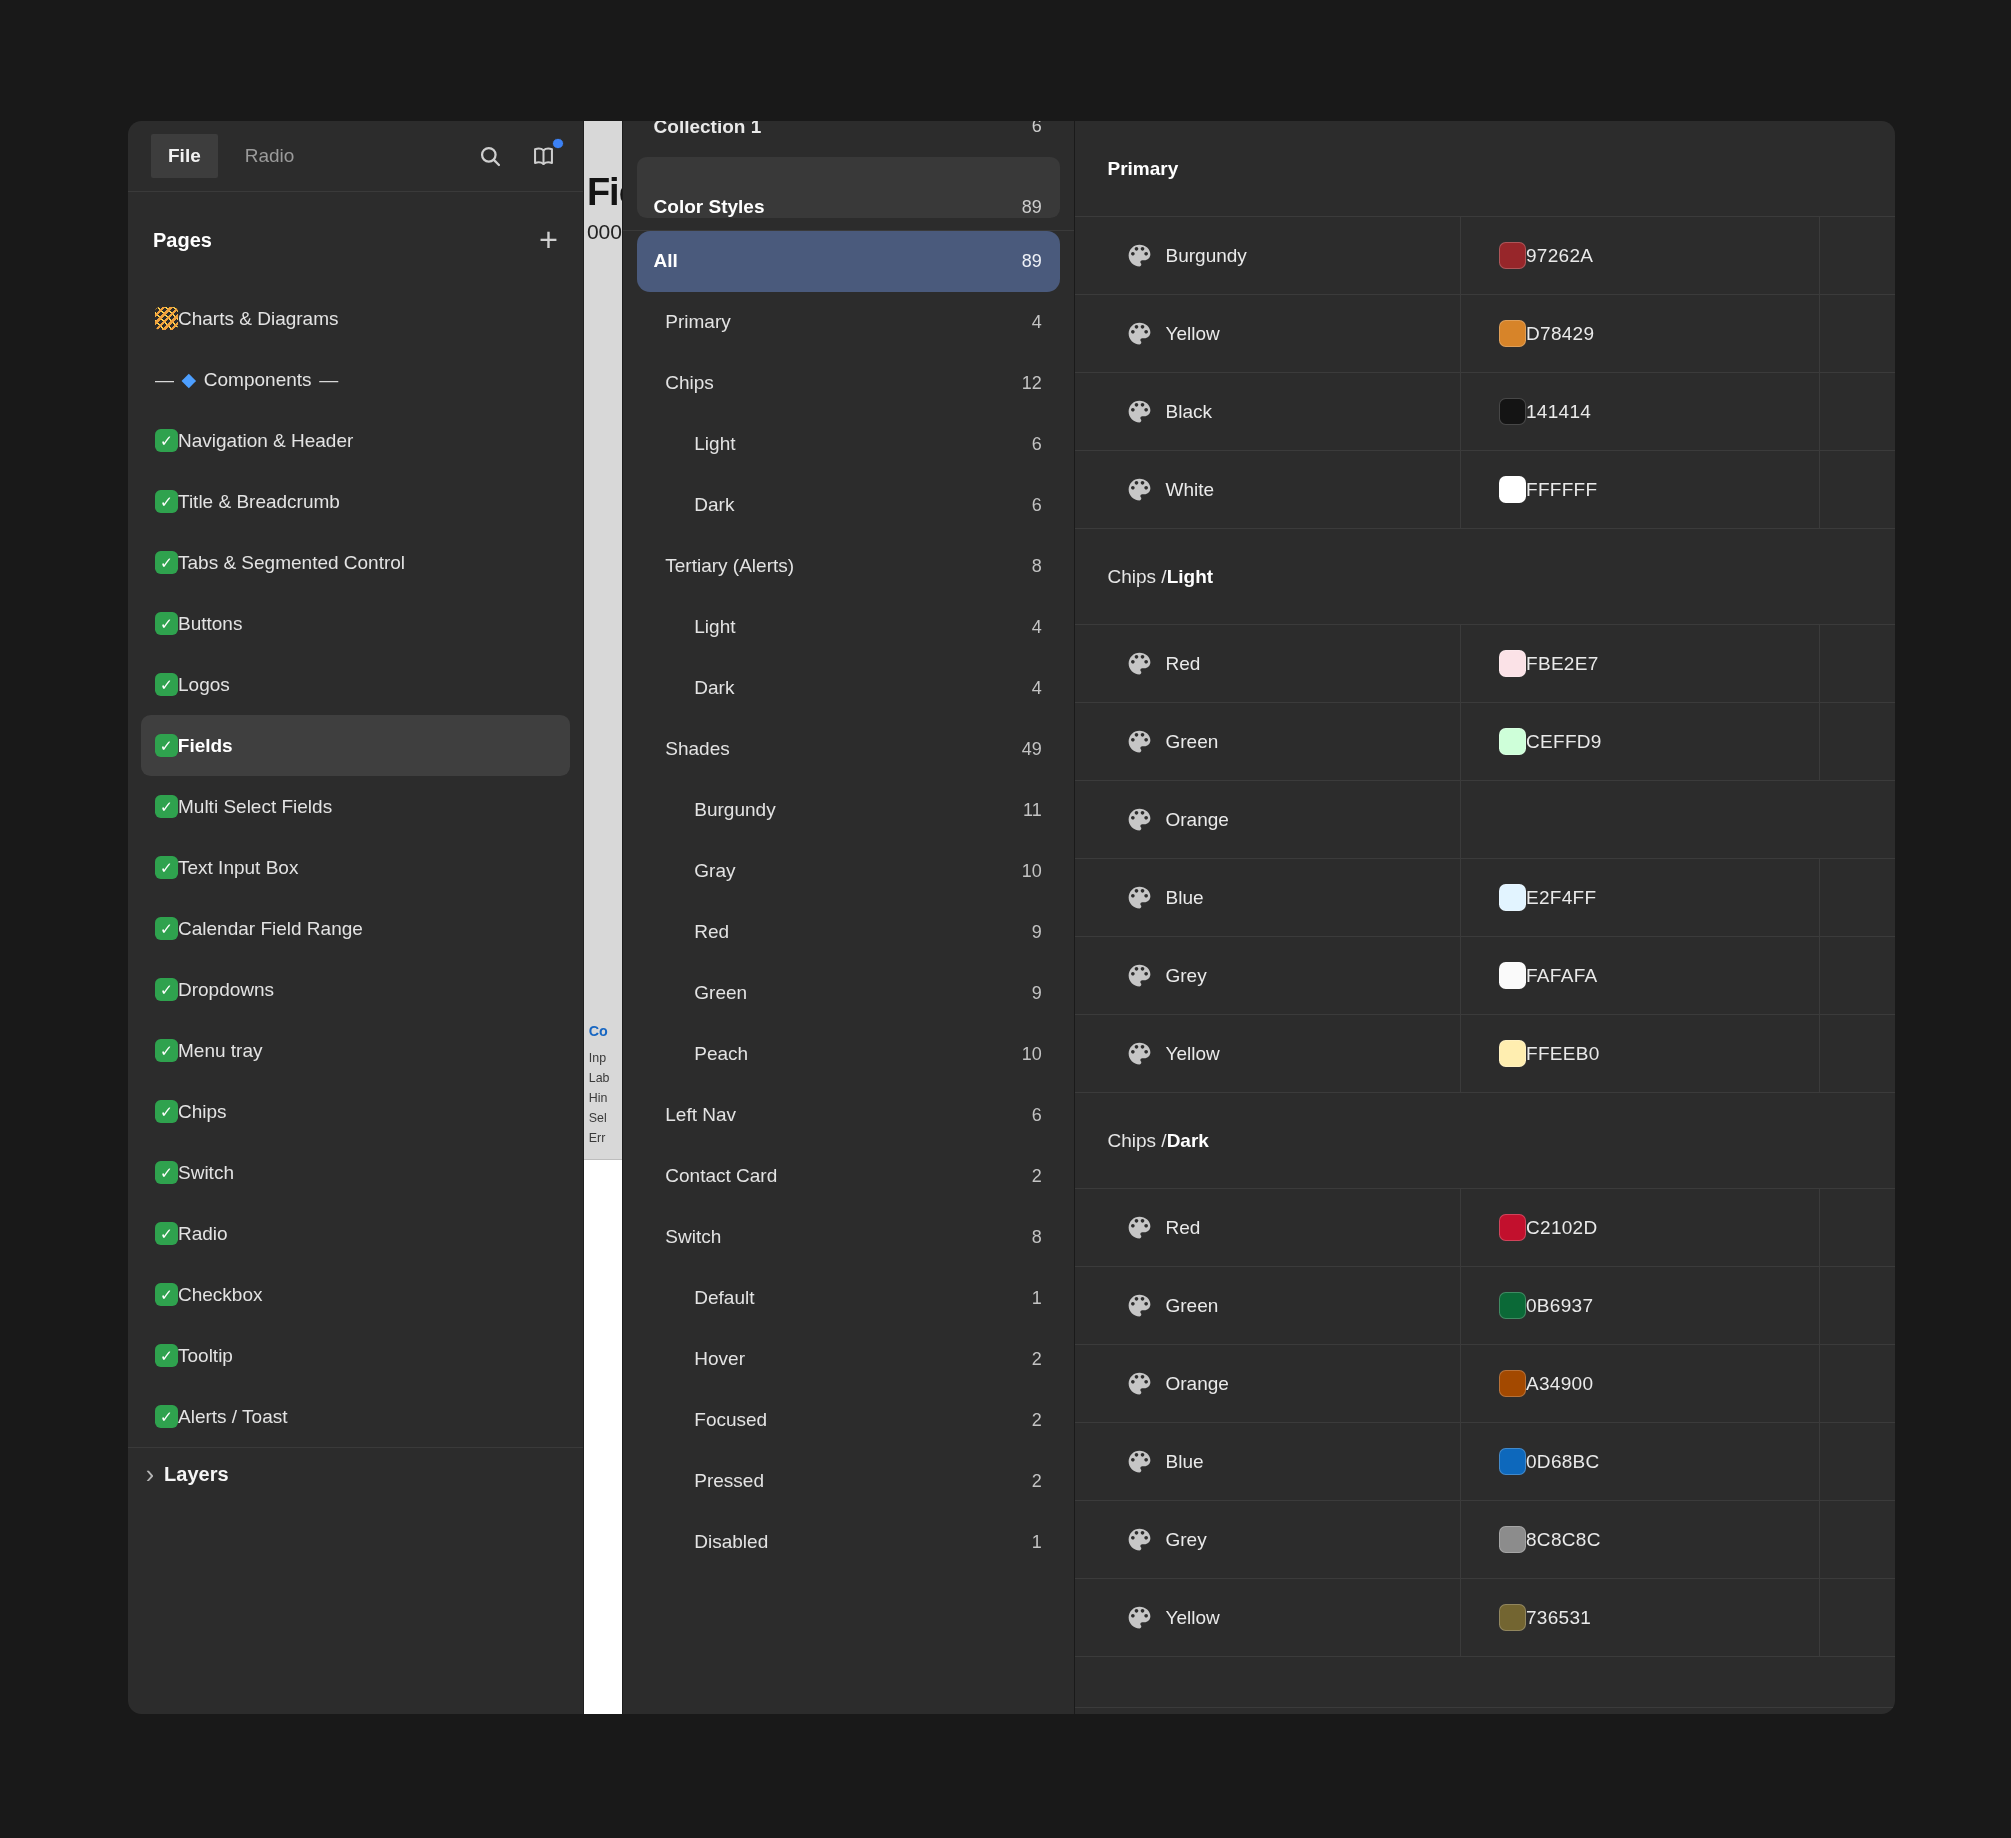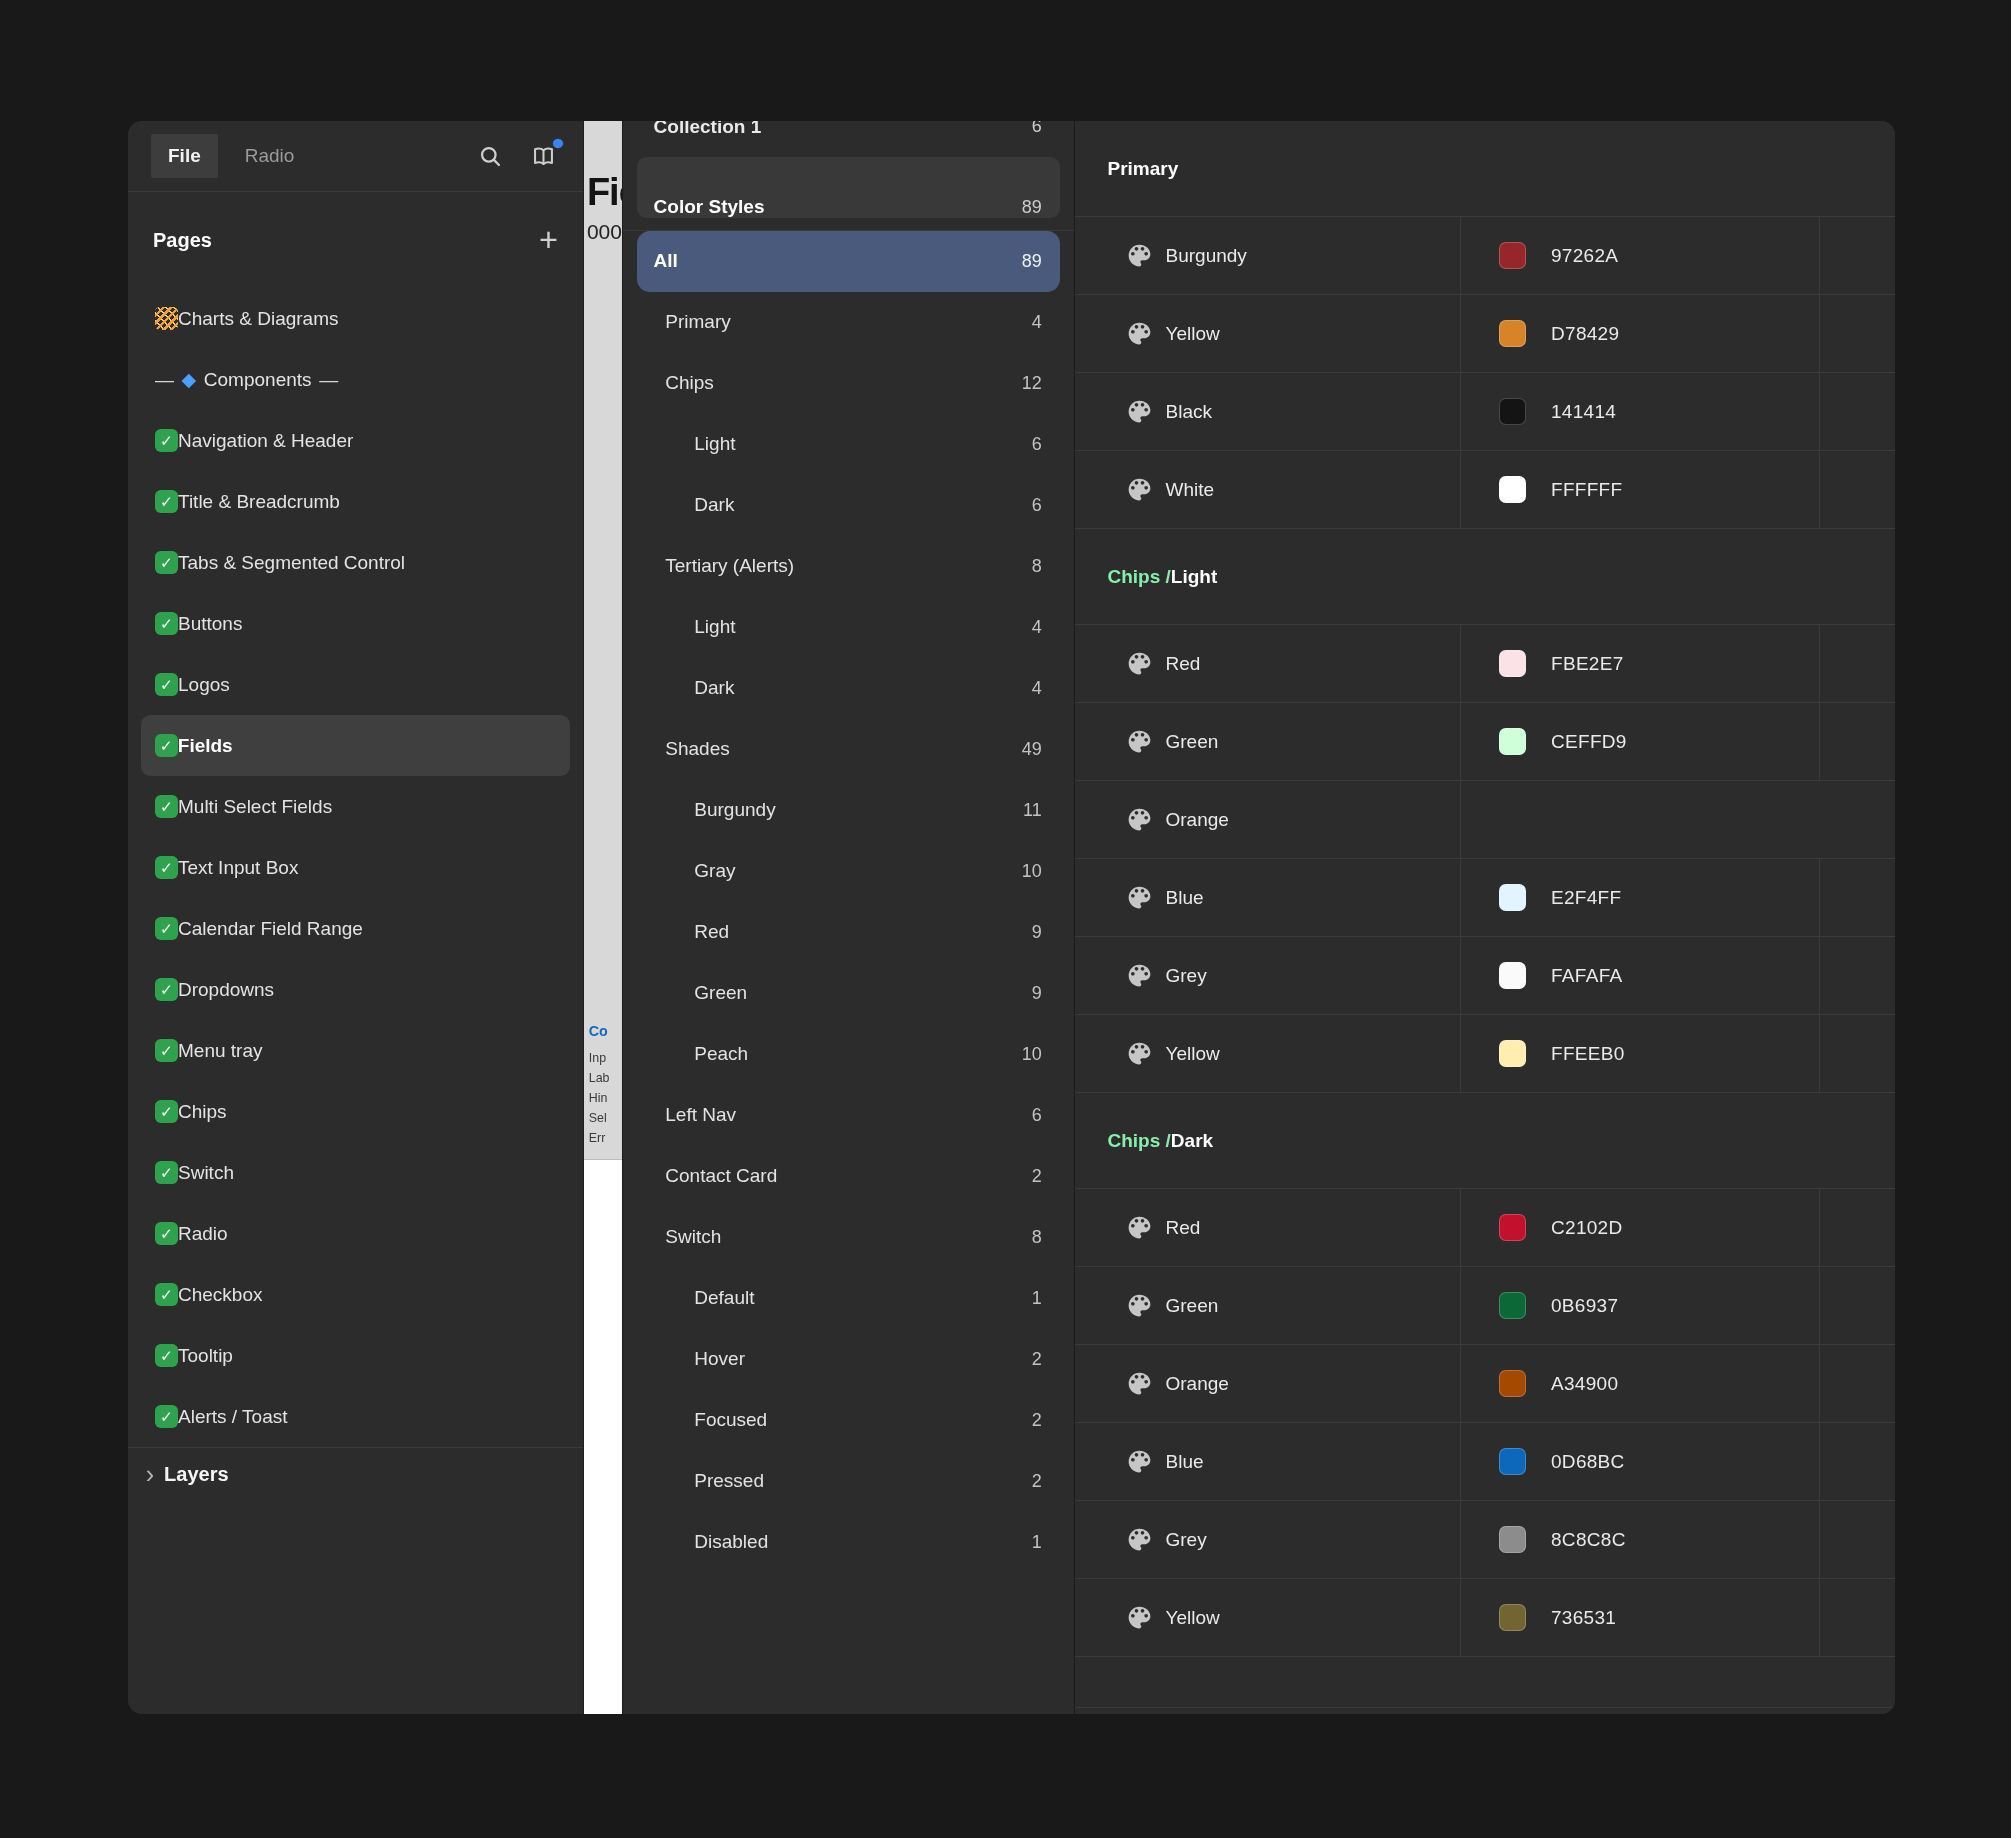--- a/index.html
+++ b/index.html
@@ -63,27 +63,27 @@
   .group-row.lvl1 { padding-left:28px; }
   .group-row.lvl2 { padding-left:57px; }
   .group-row.selected { background:#4a5a7c; color:#ffffff; }
   .group-row.selected .group-label { font-weight:700; }
   .group-count { margin-left:auto; color:#c3c3c3; font-size:18px; }
   .group-row.selected .group-count { color:#eef1f7; }
 
   
   #details-panel { left:1074px; width:821px; border-left:1.9px solid #1a1a1a; border-radius:0 13.4px 13.4px 0; }
   .dp-header { height:96px; display:flex; align-items:center; padding-left:32.5px; font-size:19px; border-bottom:1px solid #3b3b3b; }
-  .dp-header .prefix { color:#86efac;font-weight:bold; }
+  .dp-header .prefix { color:#e5e5e5; }
   .dp-header .title { color:#ffffff; font-weight:700; }
   .dp-row { display:grid; grid-template-columns:385px 359px 1fr; height:78px; border-bottom:1px solid #3b3b3b; cursor:pointer; }
   .dp-cell-name { display:flex; align-items:center; gap:11.5px; padding-left:50px; }
   .palette-icon { flex:none; color:#c6c6c6; }
   .dp-name { font-size:19px; color:#eaeaea; }
-  .dp-cell-swatch { display:flex; align-items:center; gap:25px; padding-left:38px; border-left:1px solid #3b3b3b; }
+  .dp-cell-swatch { display:flex; align-items:center; gap:0; padding-left:38px; border-left:1px solid #3b3b3b; }
   .swatch { flex:none; width:27px; height:27px; border-radius:6.7px; border:1px solid rgba(255,255,255,0.22); background:#888; }
   .dp-hex { font-size:19px; color:#eaeaea; letter-spacing:0.3px; }
   .dp-cell-extra { border-left:1px solid #3b3b3b; }
   .dp-bottomfill { height:51px; border-bottom:1px solid #3b3b3b; }
 </style>
 </head>
 <body>
 
 <div class="stage">
 

